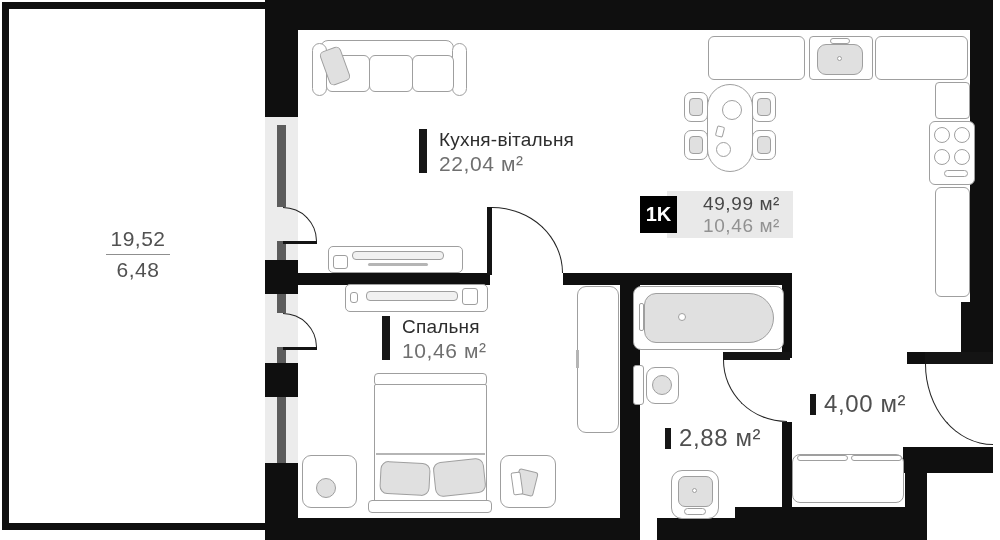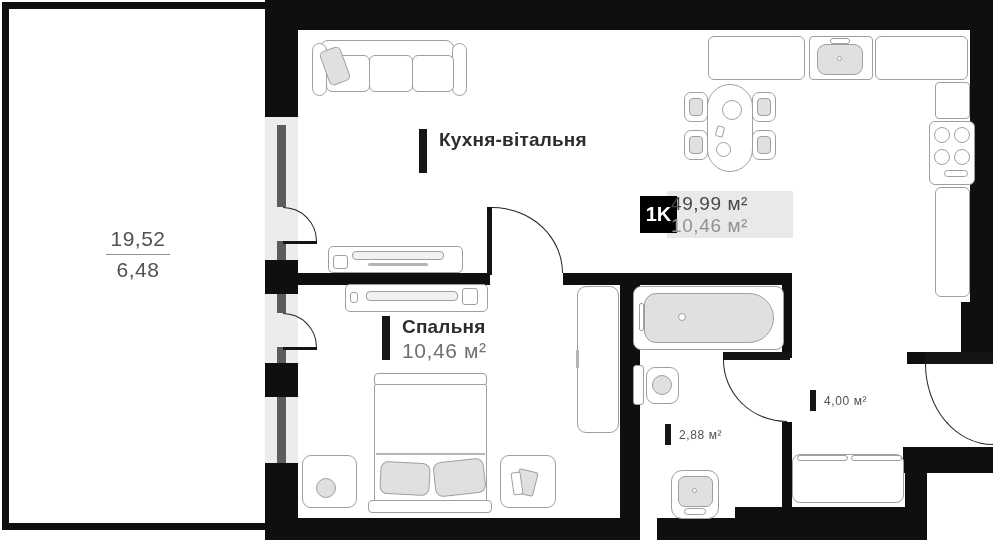--- a/index.html
+++ b/index.html
@@ -9,33 +9,33 @@
   .glaze{position:absolute;background:#ececec;}
   .glass{position:absolute;background:#5c5c5c;}
   .furn{position:absolute;box-sizing:border-box;border:1.6px solid #9f9f9f;background:#fff;border-radius:6px;}
   .fill{background:#e0e0e0;}
   .leaf{position:absolute;background:#141414;}
   .arc{position:absolute;box-sizing:border-box;}
   .arc-ne{border-top:1.8px solid #222;border-right:1.8px solid #222;border-top-right-radius:100% 100%;}
   .arc-sw{border-left:1.8px solid #222;border-bottom:1.8px solid #222;border-bottom-left-radius:100% 100%;}
   .room-label{position:absolute;display:flex;gap:12px;align-items:flex-start;}
   .label-bar{width:8px;height:44px;background:#161616;flex:0 0 auto;}
-  .room-name{font-size:19px;font-weight:700;color:#2d2d2d;letter-spacing:.2px;line-height:22px;}
+  .room-name{font-size:19px;font-weight:400;color:#2d2d2d;letter-spacing:.2px;line-height:22px;}
   .room-area{font-size:21px;font-weight:400;color:#6f6f6f;letter-spacing:.6px;line-height:24px;margin-top:1px;}
   .mini-label{position:absolute;display:flex;gap:8px;align-items:center;}
   .mini-bar{width:6px;height:21px;background:#161616;flex:0 0 auto;}
-  .mini-area{font-size:12px;font-weight:400;color:#4f4f4f;letter-spacing:.6px;}
+  .mini-area{font-size:24px;font-weight:400;color:#4f4f4f;letter-spacing:.6px;}
   .balcony-label{position:absolute;left:96px;top:227px;width:84px;text-align:center;
                  color:#515151;font-size:21px;letter-spacing:.5px;}
   .balcony-label .top{display:inline-block;padding:0 4px 3px 4px;border-bottom:1.4px solid #8f8f8f;}
   .balcony-label .bottom{margin-top:3px;}
   .badge{position:absolute;left:667px;top:191px;width:126px;height:47px;background:#e9e9e9;}
   .badge-sq{position:absolute;left:-27px;top:5px;width:37px;height:37px;background:#000000;
             color:#fff;font-size:20px;font-weight:800;display:flex;align-items:center;justify-content:center;}
-  .badge-lines{position:absolute;left:4px;top:2px;}
+  .badge-lines{position:absolute;left:36px;top:2px;}
   .badge-l1{font-size:19px;color:#474747;letter-spacing:.6px;line-height:22px;}
   .badge-l2{font-size:19px;color:#919191;letter-spacing:.6px;line-height:21px;}
   .thinline{position:absolute;background:#b5b5b5;}
 </style>
 </head>
 <body>
 
 <div id="plan">
 
   <div class="wall" style="left:2px;top:2px;width:263px;height:7px;"></div>
@@ -158,20 +158,21 @@
   <div class="furn" style="left:684px;top:508px;width:22px;height:7px;border-radius:4px;"></div>
 
   <div class="furn" style="left:792px;top:454px;width:112px;height:49px;border-radius:8px;"></div>
   <div class="furn" style="left:797px;top:455px;width:51px;height:6px;border-radius:3px;"></div>
   <div class="furn" style="left:851px;top:455px;width:51px;height:6px;border-radius:3px;"></div>
 
   <div class="room-label" style="left:419px;top:129px;">
     <div class="label-bar"></div>
     <div>
       <div class="room-name">Кухня-вітальня</div>
+      <div class="room-area">22,04 м²</div>
     </div>
   </div>
 
   <div class="room-label" style="left:382px;top:316px;">
     <div class="label-bar"></div>
     <div>
       <div class="room-name">Спальня</div>
       <div class="room-area">10,46 м²</div>
     </div>
   </div>

